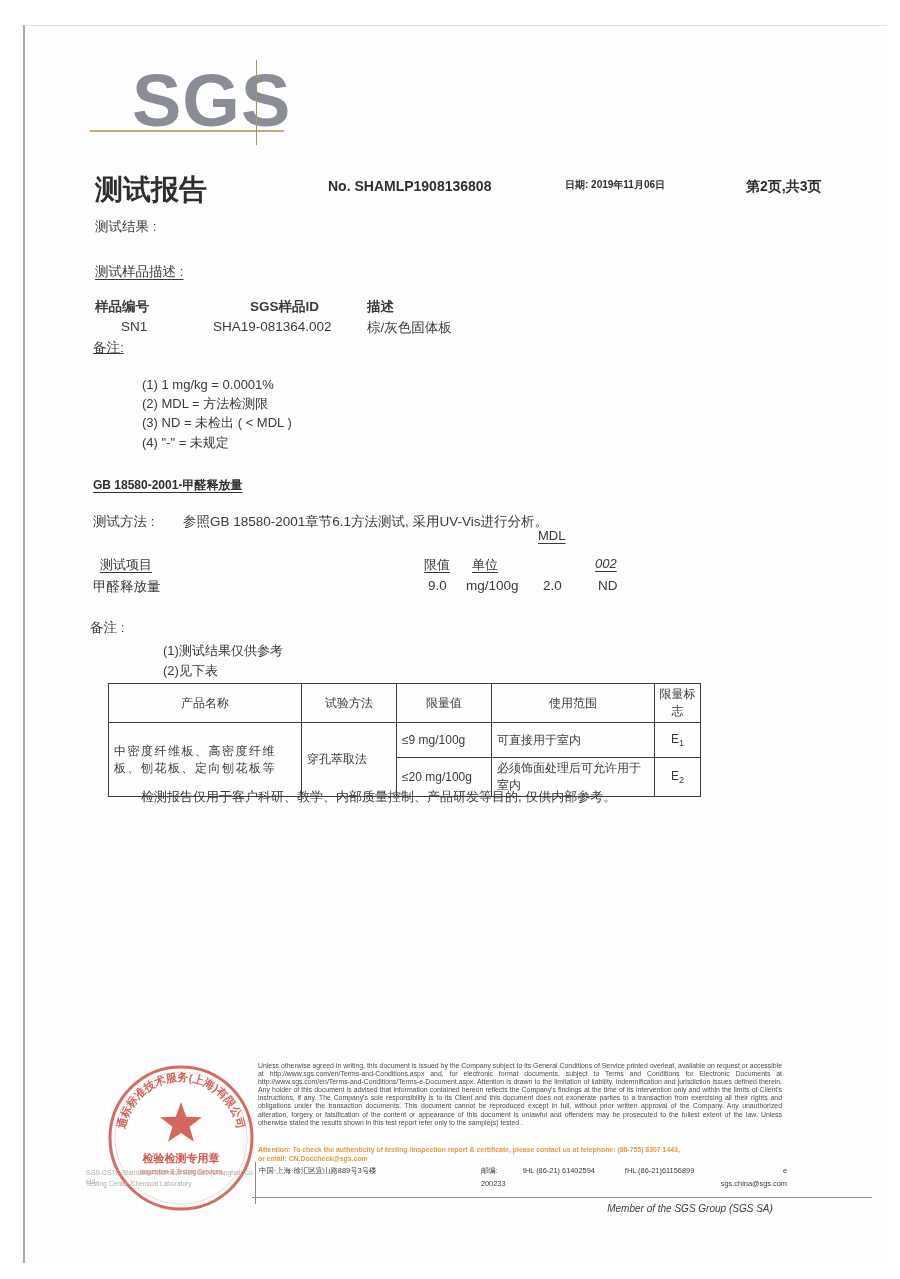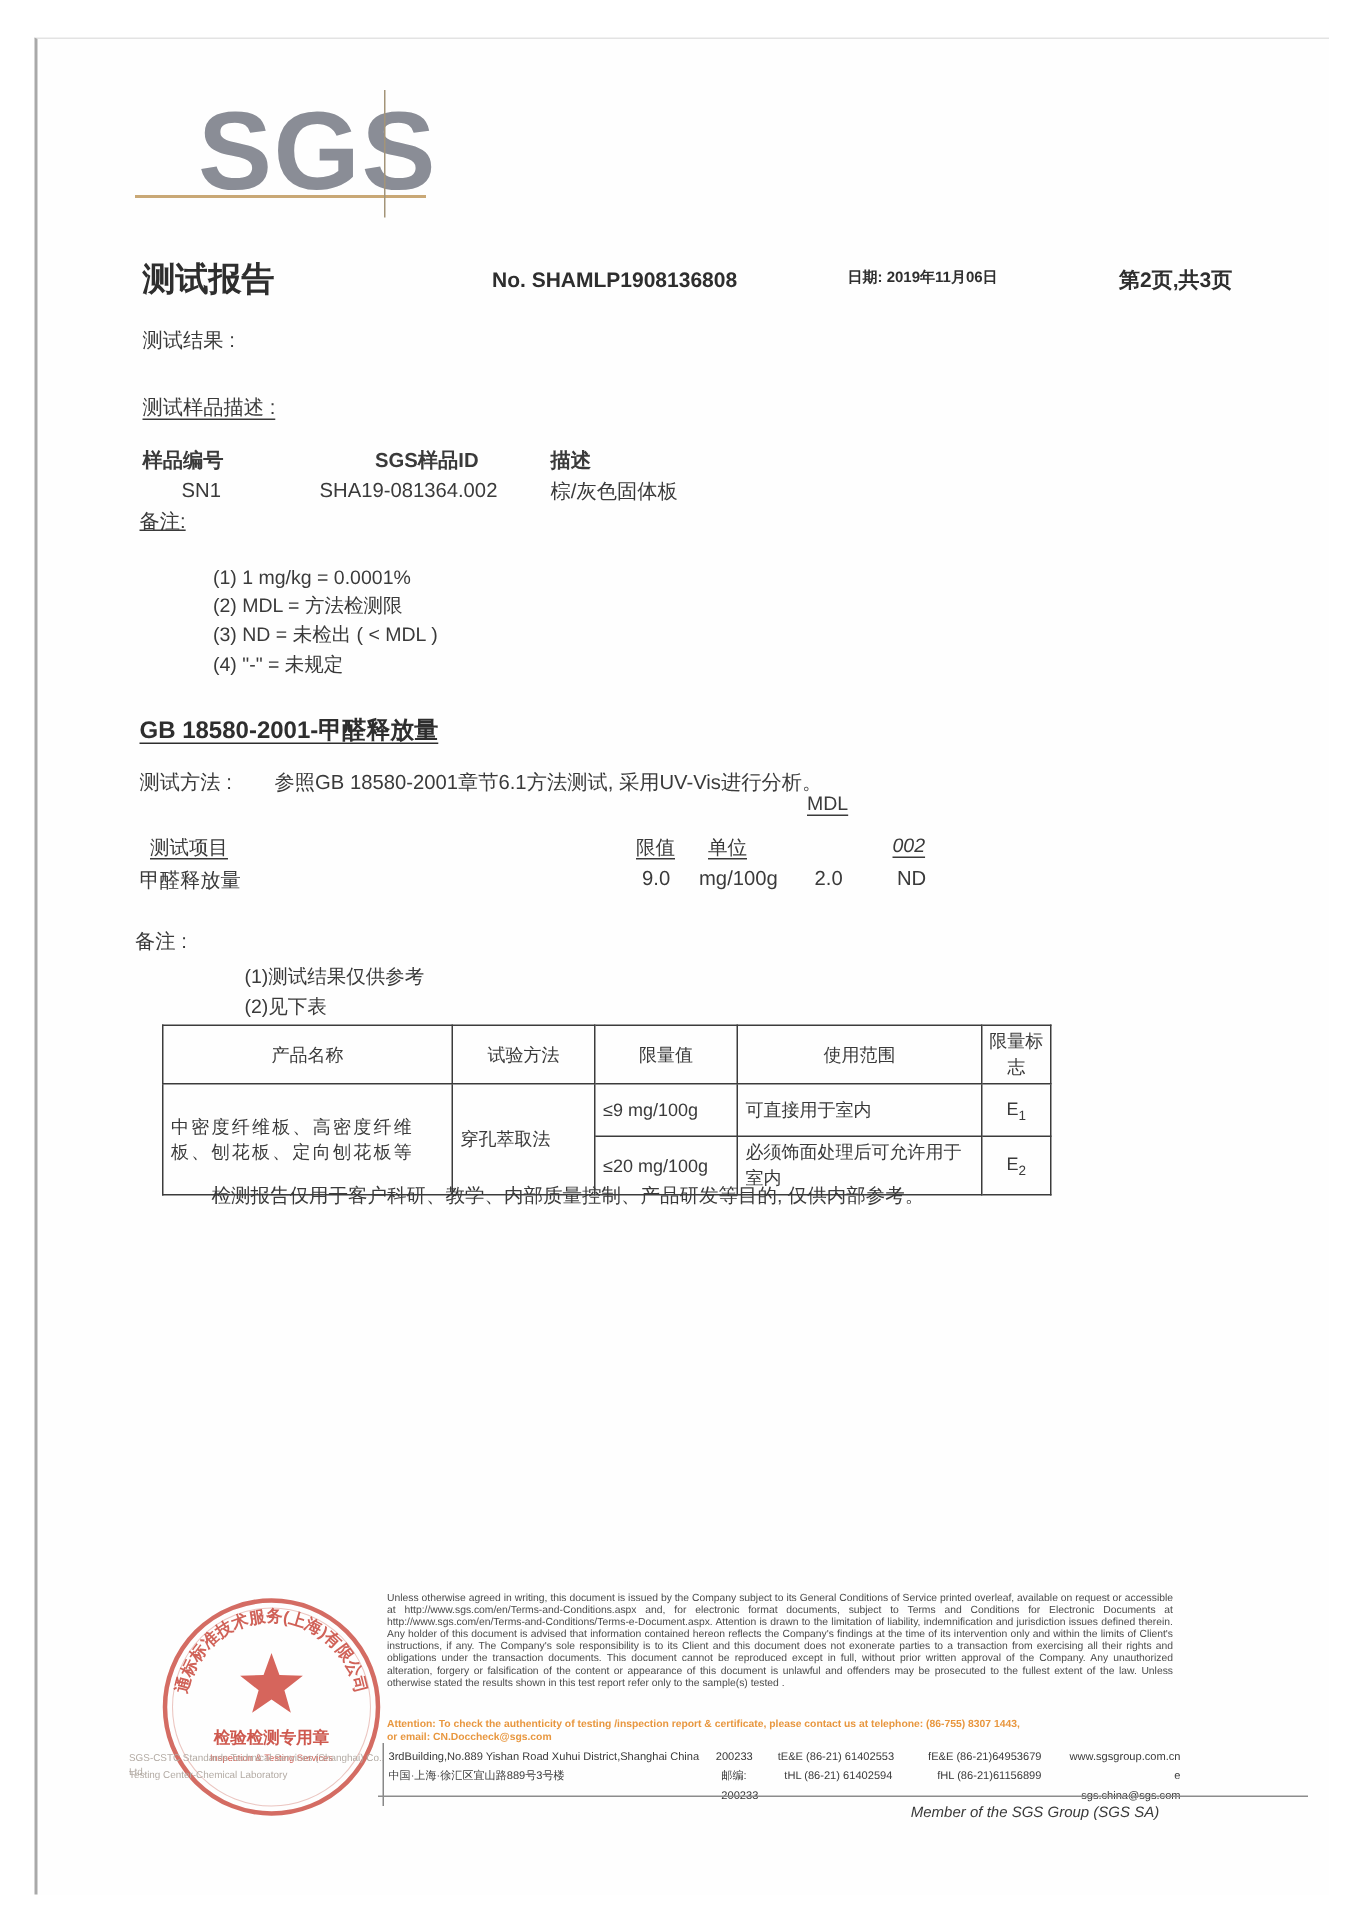--- a/index.html
+++ b/index.html
@@ -39,42 +39,42 @@
 </style>
 </head>
 <body>
 
 <div class="page"></div>
 
 <div class="abs logo-text" style="left:132px;top:64px;">SGS</div>
 <div class="abs hline" style="left:90px;top:130px;width:194px;"></div>
 <div class="abs vline" style="left:256px;top:60px;height:85px;"></div>
 
-<div class="abs b" style="left:95px;top:171px;font-size:22px;color:#2e2e2e;">测试报告</div>
+<div class="abs b" style="left:95px;top:171px;font-size:28px;color:#2e2e2e;">测试报告</div>
 <div class="abs b" style="left:328px;top:178px;font-size:14px;color:#2e2e2e;">No. SHAMLP1908136808</div>
 <div class="abs b" style="left:565px;top:178px;font-size:10px;color:#2e2e2e;">日期: 2019年11月06日</div>
 <div class="abs b" style="left:746px;top:178px;font-size:14px;color:#2e2e2e;">第2页,共3页</div>
 
 <div class="abs cn" style="left:95px;top:218px;">测试结果 :</div>
 
 <div class="abs cn u" style="left:95px;top:263px;">测试样品描述 :</div>
 <div class="abs cn b" style="left:95px;top:298px;">样品编号</div>
 <div class="abs cn b" style="left:250px;top:298px;">SGS样品ID</div>
 <div class="abs cn b" style="left:367px;top:298px;">描述</div>
 <div class="abs cn" style="left:121px;top:319px;">SN1</div>
 <div class="abs cn" style="left:213px;top:319px;">SHA19-081364.002</div>
 <div class="abs cn" style="left:367px;top:319px;">棕/灰色固体板</div>
 
 <div class="abs cn" style="left:93px;top:339px;text-decoration:underline;">备注:</div>
 <div class="abs note-item" style="left:142px;top:375px;">(1) 1 mg/kg = 0.0001%</div>
 <div class="abs note-item" style="left:142px;top:394px;">(2) MDL = 方法检测限</div>
 <div class="abs note-item" style="left:142px;top:413px;">(3) ND = 未检出 ( &lt; MDL )</div>
 <div class="abs note-item" style="left:142px;top:433px;">(4) "-" = 未规定</div>
 
-<div class="abs b u" style="left:93px;top:477px;font-size:16px;color:#2e2e2e;">GB 18580-2001-甲醛释放量</div>
+<div class="abs b u" style="left:93px;top:477px;font-size:12px;color:#2e2e2e;">GB 18580-2001-甲醛释放量</div>
 
 <div class="abs cn" style="left:93px;top:513px;">测试方法 :</div>
 <div class="abs cn" style="left:183px;top:513px;">参照GB 18580-2001章节6.1方法测试, 采用UV-Vis进行分析。</div>
 
 <div class="abs rt-h" style="left:100px;top:556px;">测试项目</div>
 <div class="abs rt-h" style="left:424px;top:556px;">限值</div>
 <div class="abs rt-h" style="left:472px;top:556px;">单位</div>
 <div class="abs rt-h" style="left:538px;top:528px;">MDL</div>
 <div class="abs rt-h" style="left:595px;top:556px;font-style:italic;">002</div>
 <div class="abs cn" style="left:93px;top:578px;">甲醛释放量</div>
@@ -137,27 +137,20 @@
 <div class="abs gray-co" style="left:86px;top:1168px;width:178px;">SGS-CSTC Standards Technical Services (Shanghai) Co., Ltd.</div>
 <div class="abs gray-co" style="left:86px;top:1179px;width:178px;">Testing Center-Chemical Laboratory</div>
 
 <div class="abs legal" style="left:258px;top:1062px;width:524px;">Unless otherwise agreed in writing, this document is issued by the Company subject to its General Conditions of Service printed overleaf, available on request or accessible at http://www.sgs.com/en/Terms-and-Conditions.aspx and, for electronic format documents, subject to Terms and Conditions for Electronic Documents at http://www.sgs.com/en/Terms-and-Conditions/Terms-e-Document.aspx. Attention is drawn to the limitation of liability, indemnification and jurisdiction issues defined therein. Any holder of this document is advised that information contained hereon reflects the Company's findings at the time of its intervention only and within the limits of Client's instructions, if any. The Company's sole responsibility is to its Client and this document does not exonerate parties to a transaction from exercising all their rights and obligations under the transaction documents. This document cannot be reproduced except in full, without prior written approval of the Company. Any unauthorized alteration, forgery or falsification of the content or appearance of this document is unlawful and offenders may be prosecuted to the fullest extent of the law. Unless otherwise stated the results shown in this test report refer only to the sample(s) tested .</div>
 <div class="abs attn" style="left:258px;top:1146px;width:524px;">Attention: To check the authenticity of testing /inspection report &amp; certificate, please contact us at telephone: (86-755) 8307 1443,</div>
 <div class="abs attn" style="left:258px;top:1155px;width:524px;">or email: CN.Doccheck@sgs.com</div>
 
 <div class="abs vline" style="left:255px;top:1162px;height:42px;background:#888;"></div>
 <div class="abs addr" style="left:259px;top:1164px;">
   <div class="addr-row">
-    <span class="addr-c1">3rdBuilding,No.889 Yishan Road Xuhui District,Shanghai China</span>
-    <span class="addr-c2">200233</span>
-    <span class="addr-c3">tE&amp;E (86-21) 61402553</span>
-    <span class="addr-c4">fE&amp;E (86-21)64953679</span>
-    <span class="addr-c5">www.sgsgroup.com.cn</span>
-  </div>
-  <div class="addr-row">
     <span class="addr-c1">中国·上海·徐汇区宜山路889号3号楼</span>
     <span class="addr-c2">邮编: 200233</span>
     <span class="addr-c3">tHL (86-21) 61402594</span>
     <span class="addr-c4">fHL (86-21)61156899</span>
     <span class="addr-c5">e sgs.china@sgs.com</span>
   </div>
 </div>
 
 <div class="abs" style="left:252px;top:1197px;width:620px;height:1px;background:#8c8c8c;"></div>
 <div class="abs" style="left:560px;top:1203px;width:260px;text-align:center;font-size:10px;color:#3a3a3a;font-style:italic;">Member of the SGS Group (SGS SA)</div>

